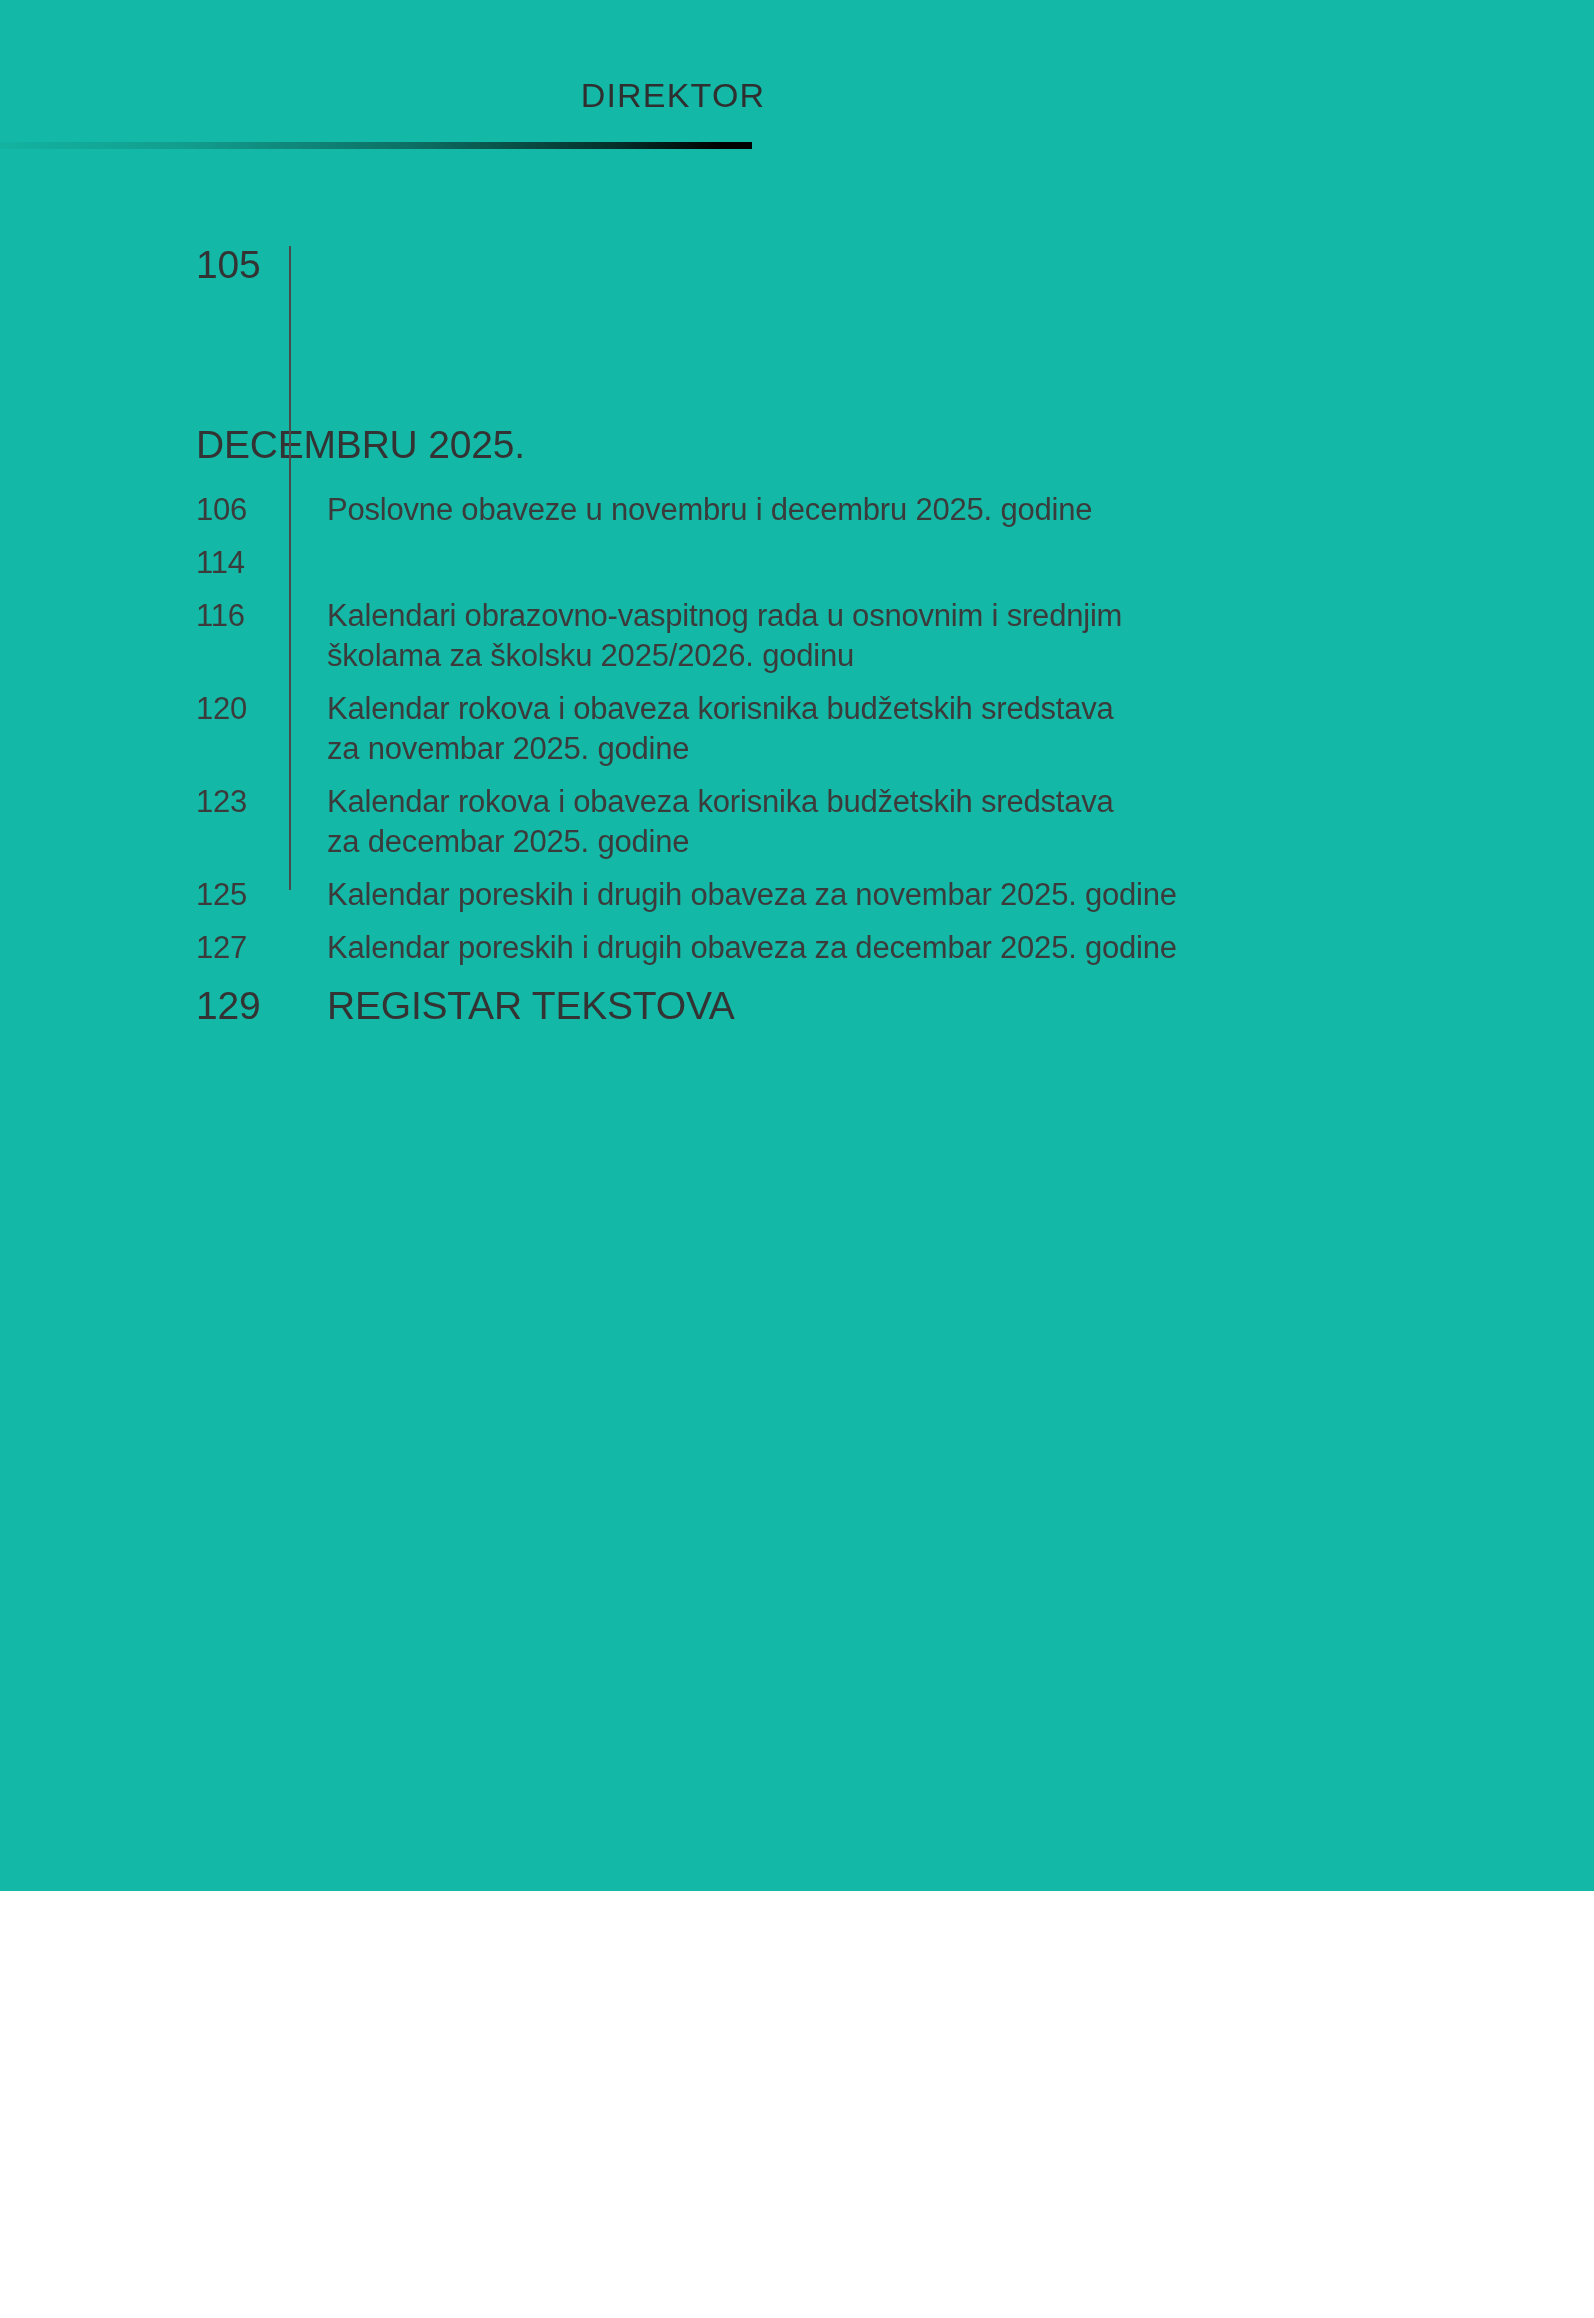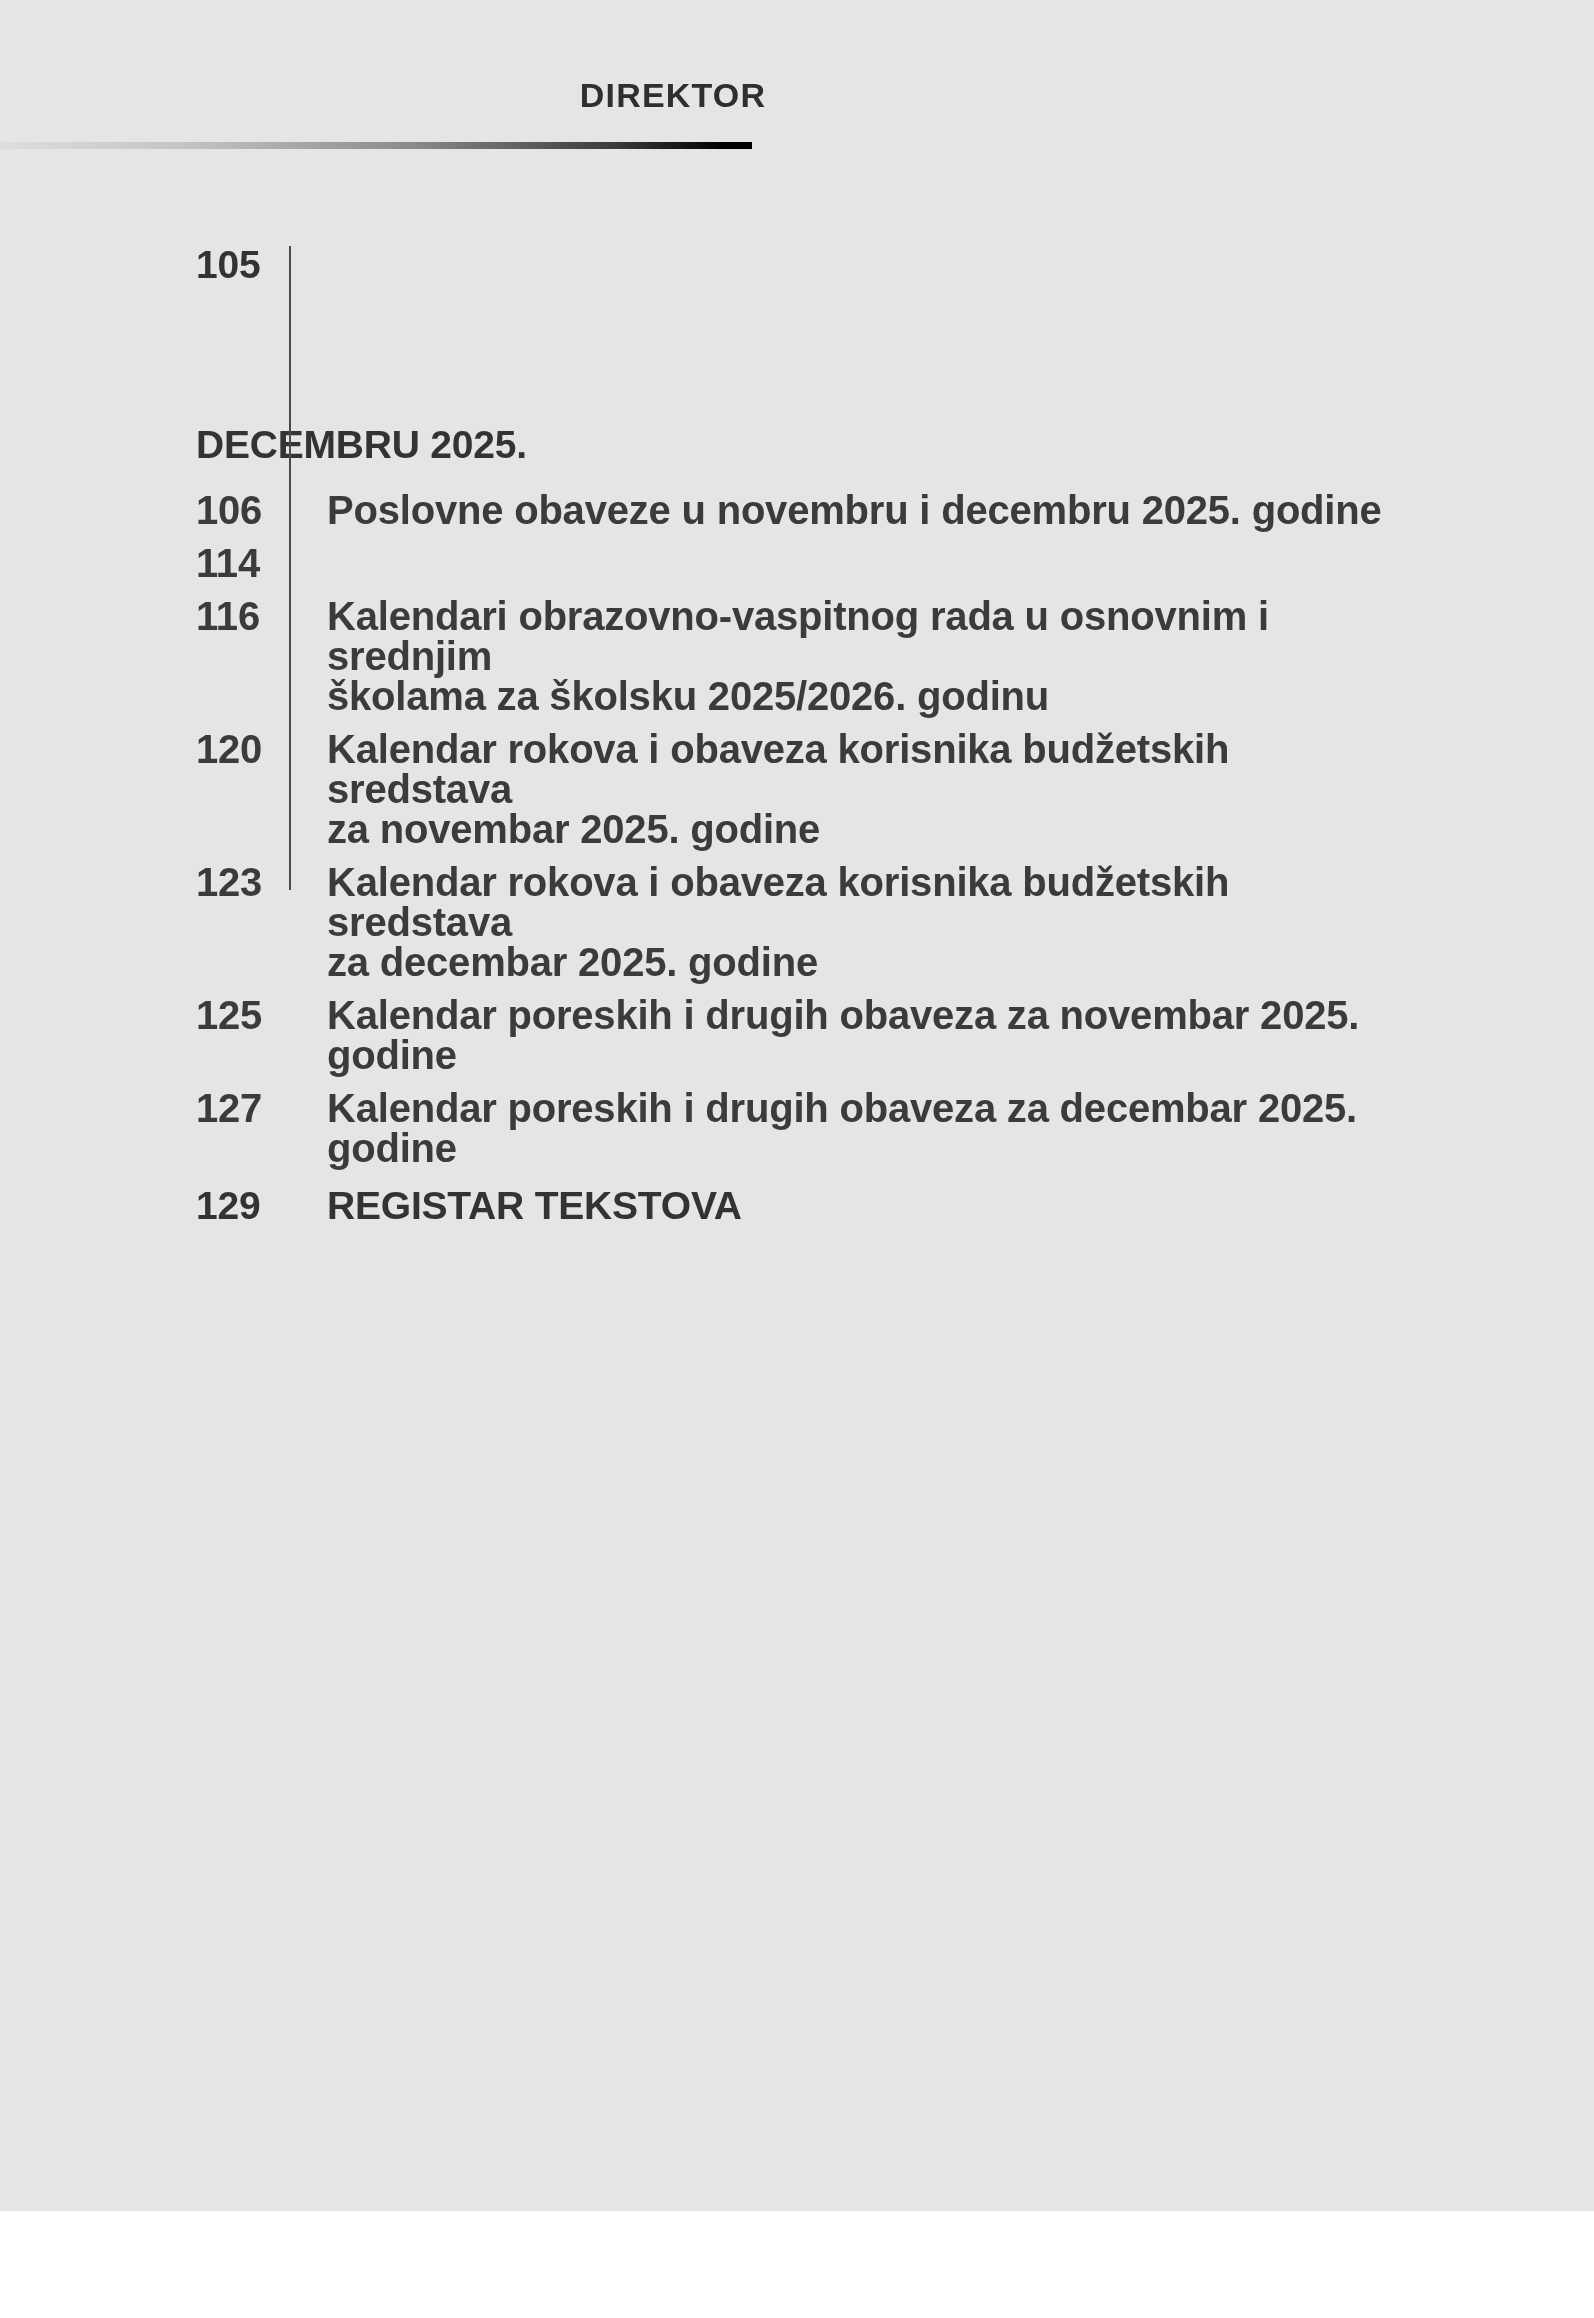--- a/index.html
+++ b/index.html
@@ -9,23 +9,22 @@
     height: 2319px;
     font-family: "Liberation Sans", "DejaVu Sans", sans-serif;
     color: #3b3b3b;
     position: relative;
     overflow: hidden;
   }
   .page {
     position: absolute;
     top: 0; left: 0;
     width: 1594px;
-    height: 2211px;
-    background: #e5e5e5;
-    font-weight: bold;
+    height: 1891px;
+    background: #14b8a6;
   }
 
   
   .doc-header-title {
     position: absolute;
     top: 78px;
     left: 673px;
     transform: translateX(-50%);
     font-size: 34px;
     line-height: 1;
@@ -67,21 +66,21 @@
     align-items: flex-start;
   }
   .toc-item .num {
     flex: 0 0 131px;
     width: 131px;
   }
   .toc-item .txt {
     flex: 1 1 auto;
   }
   .body-item {
-    font-size: 40px;
+    font-size: 31px;
     line-height: 40px;
     margin-bottom: 13px;
     letter-spacing: -0.2px;
   }
   .heading-item {
     font-size: 39px;
     line-height: 49px;
     letter-spacing: -0.2px;
     color: #333333;
   }

